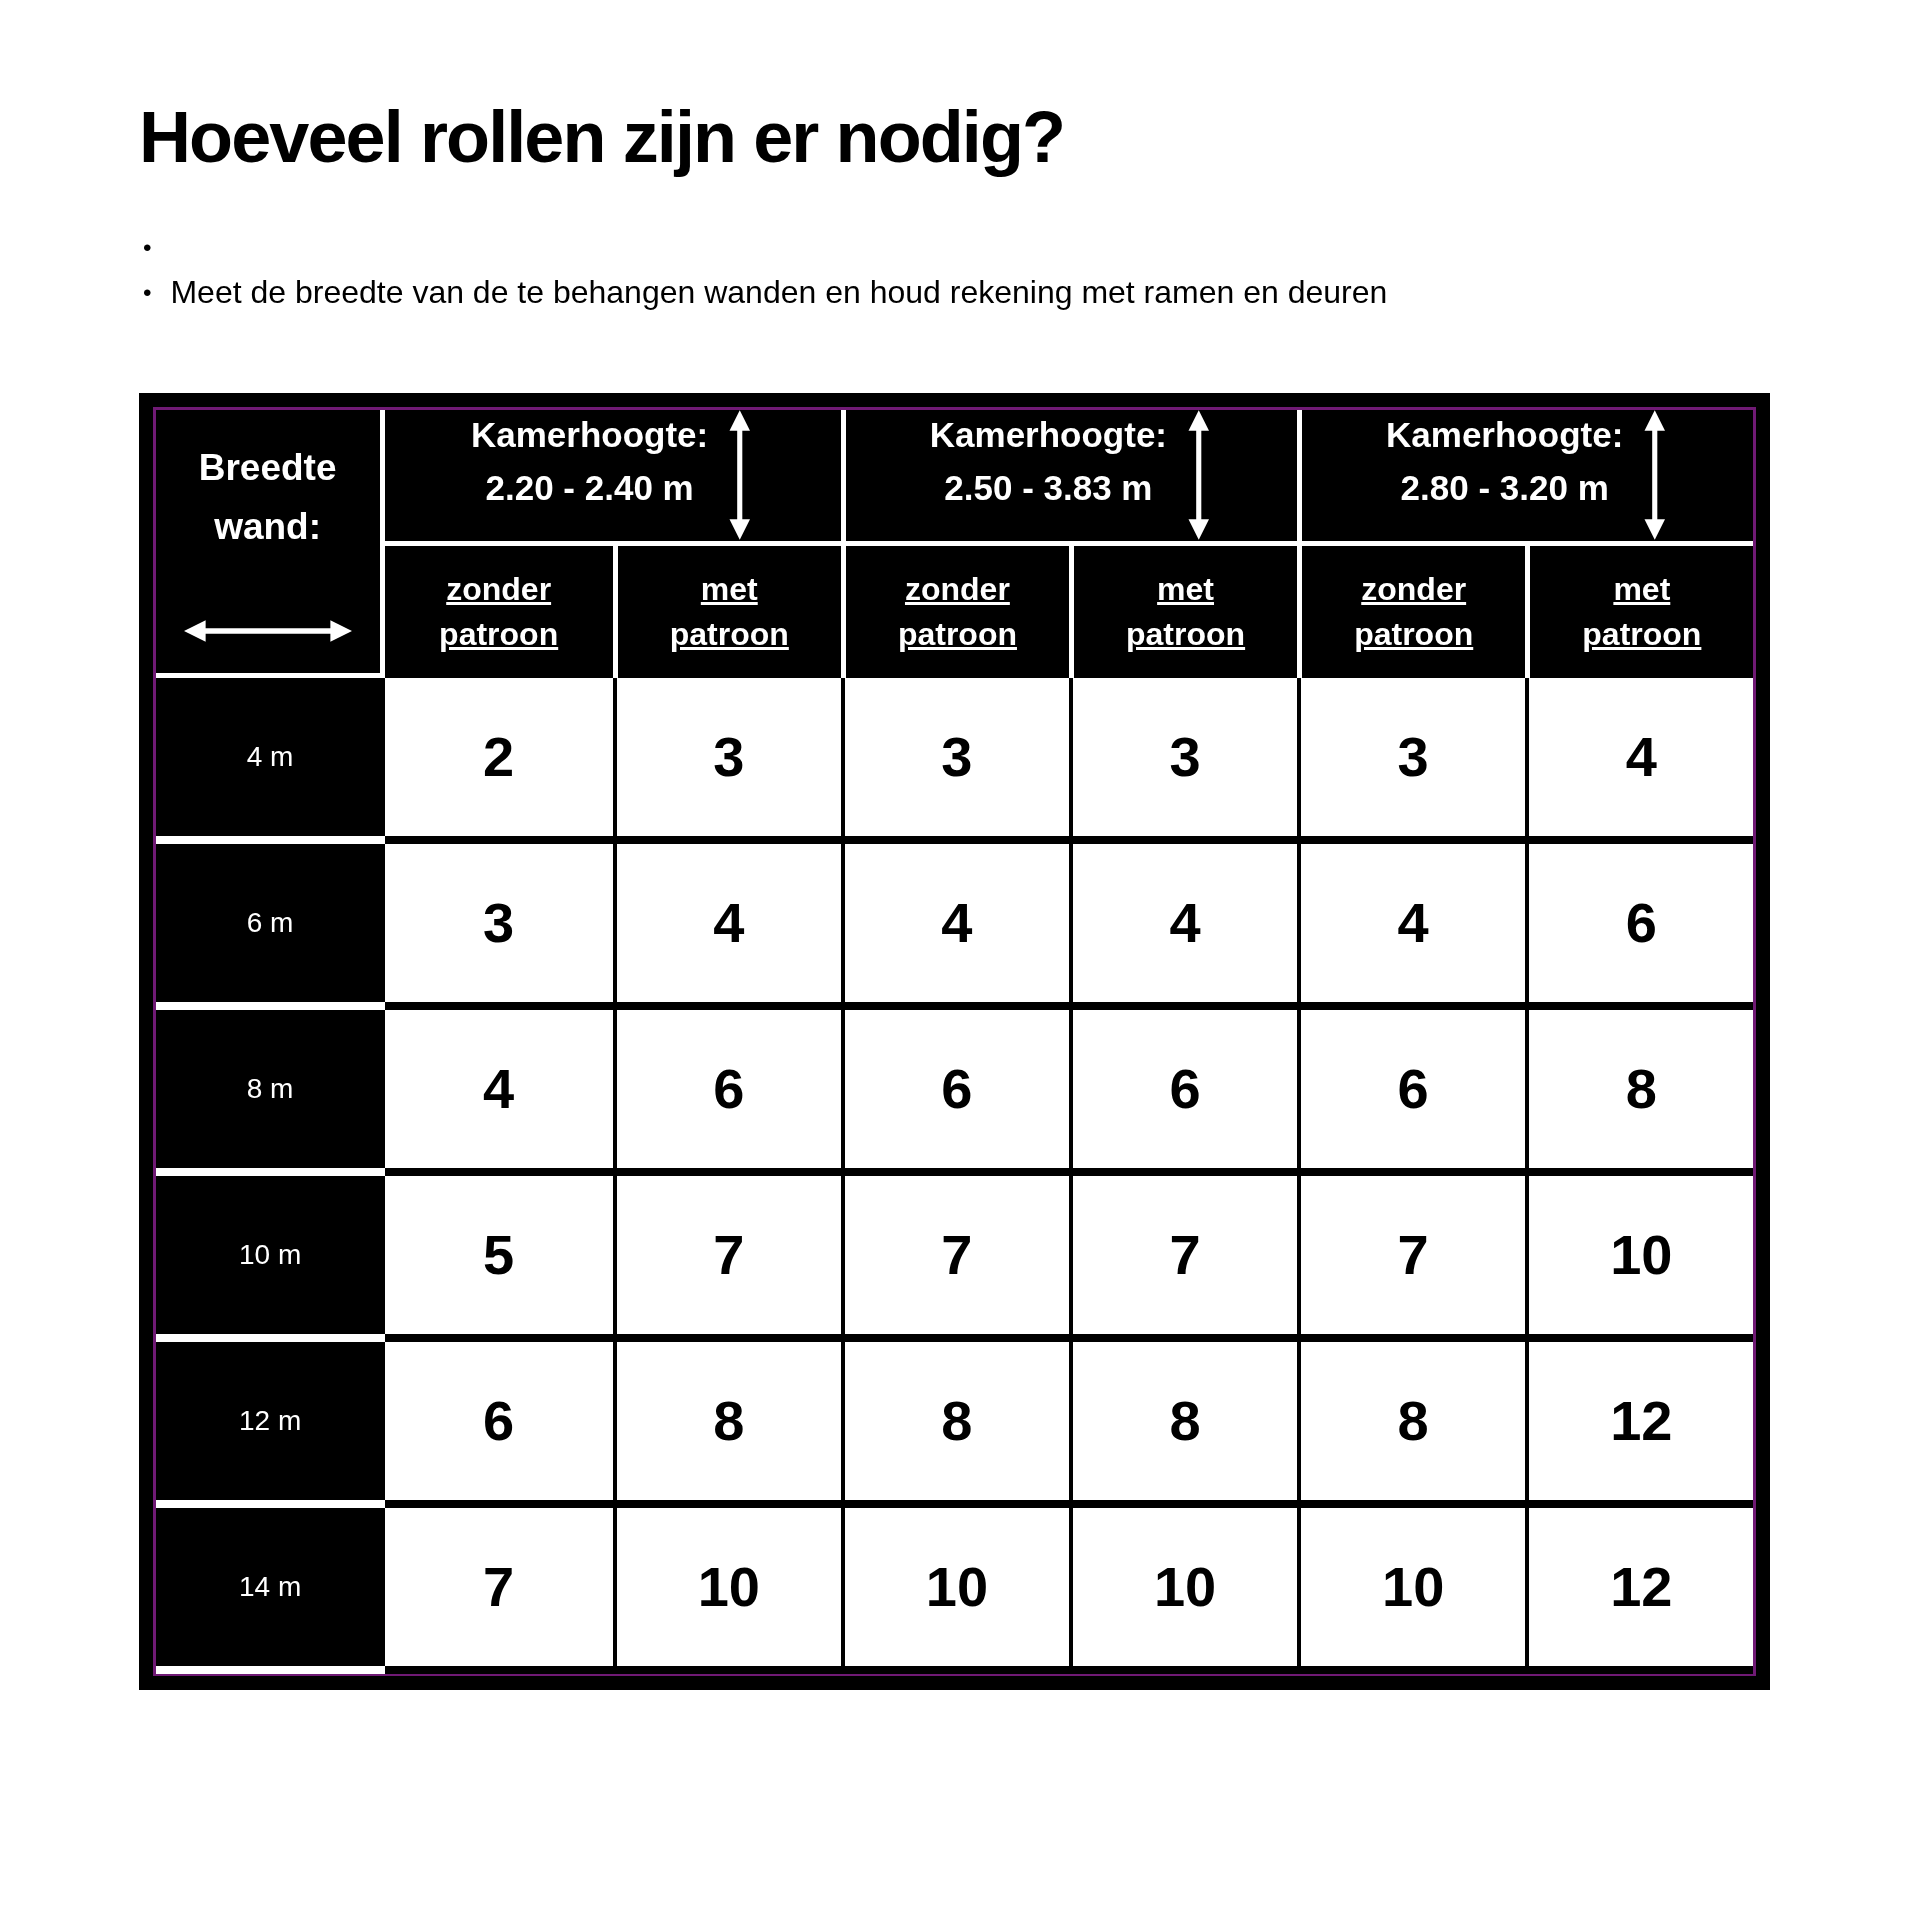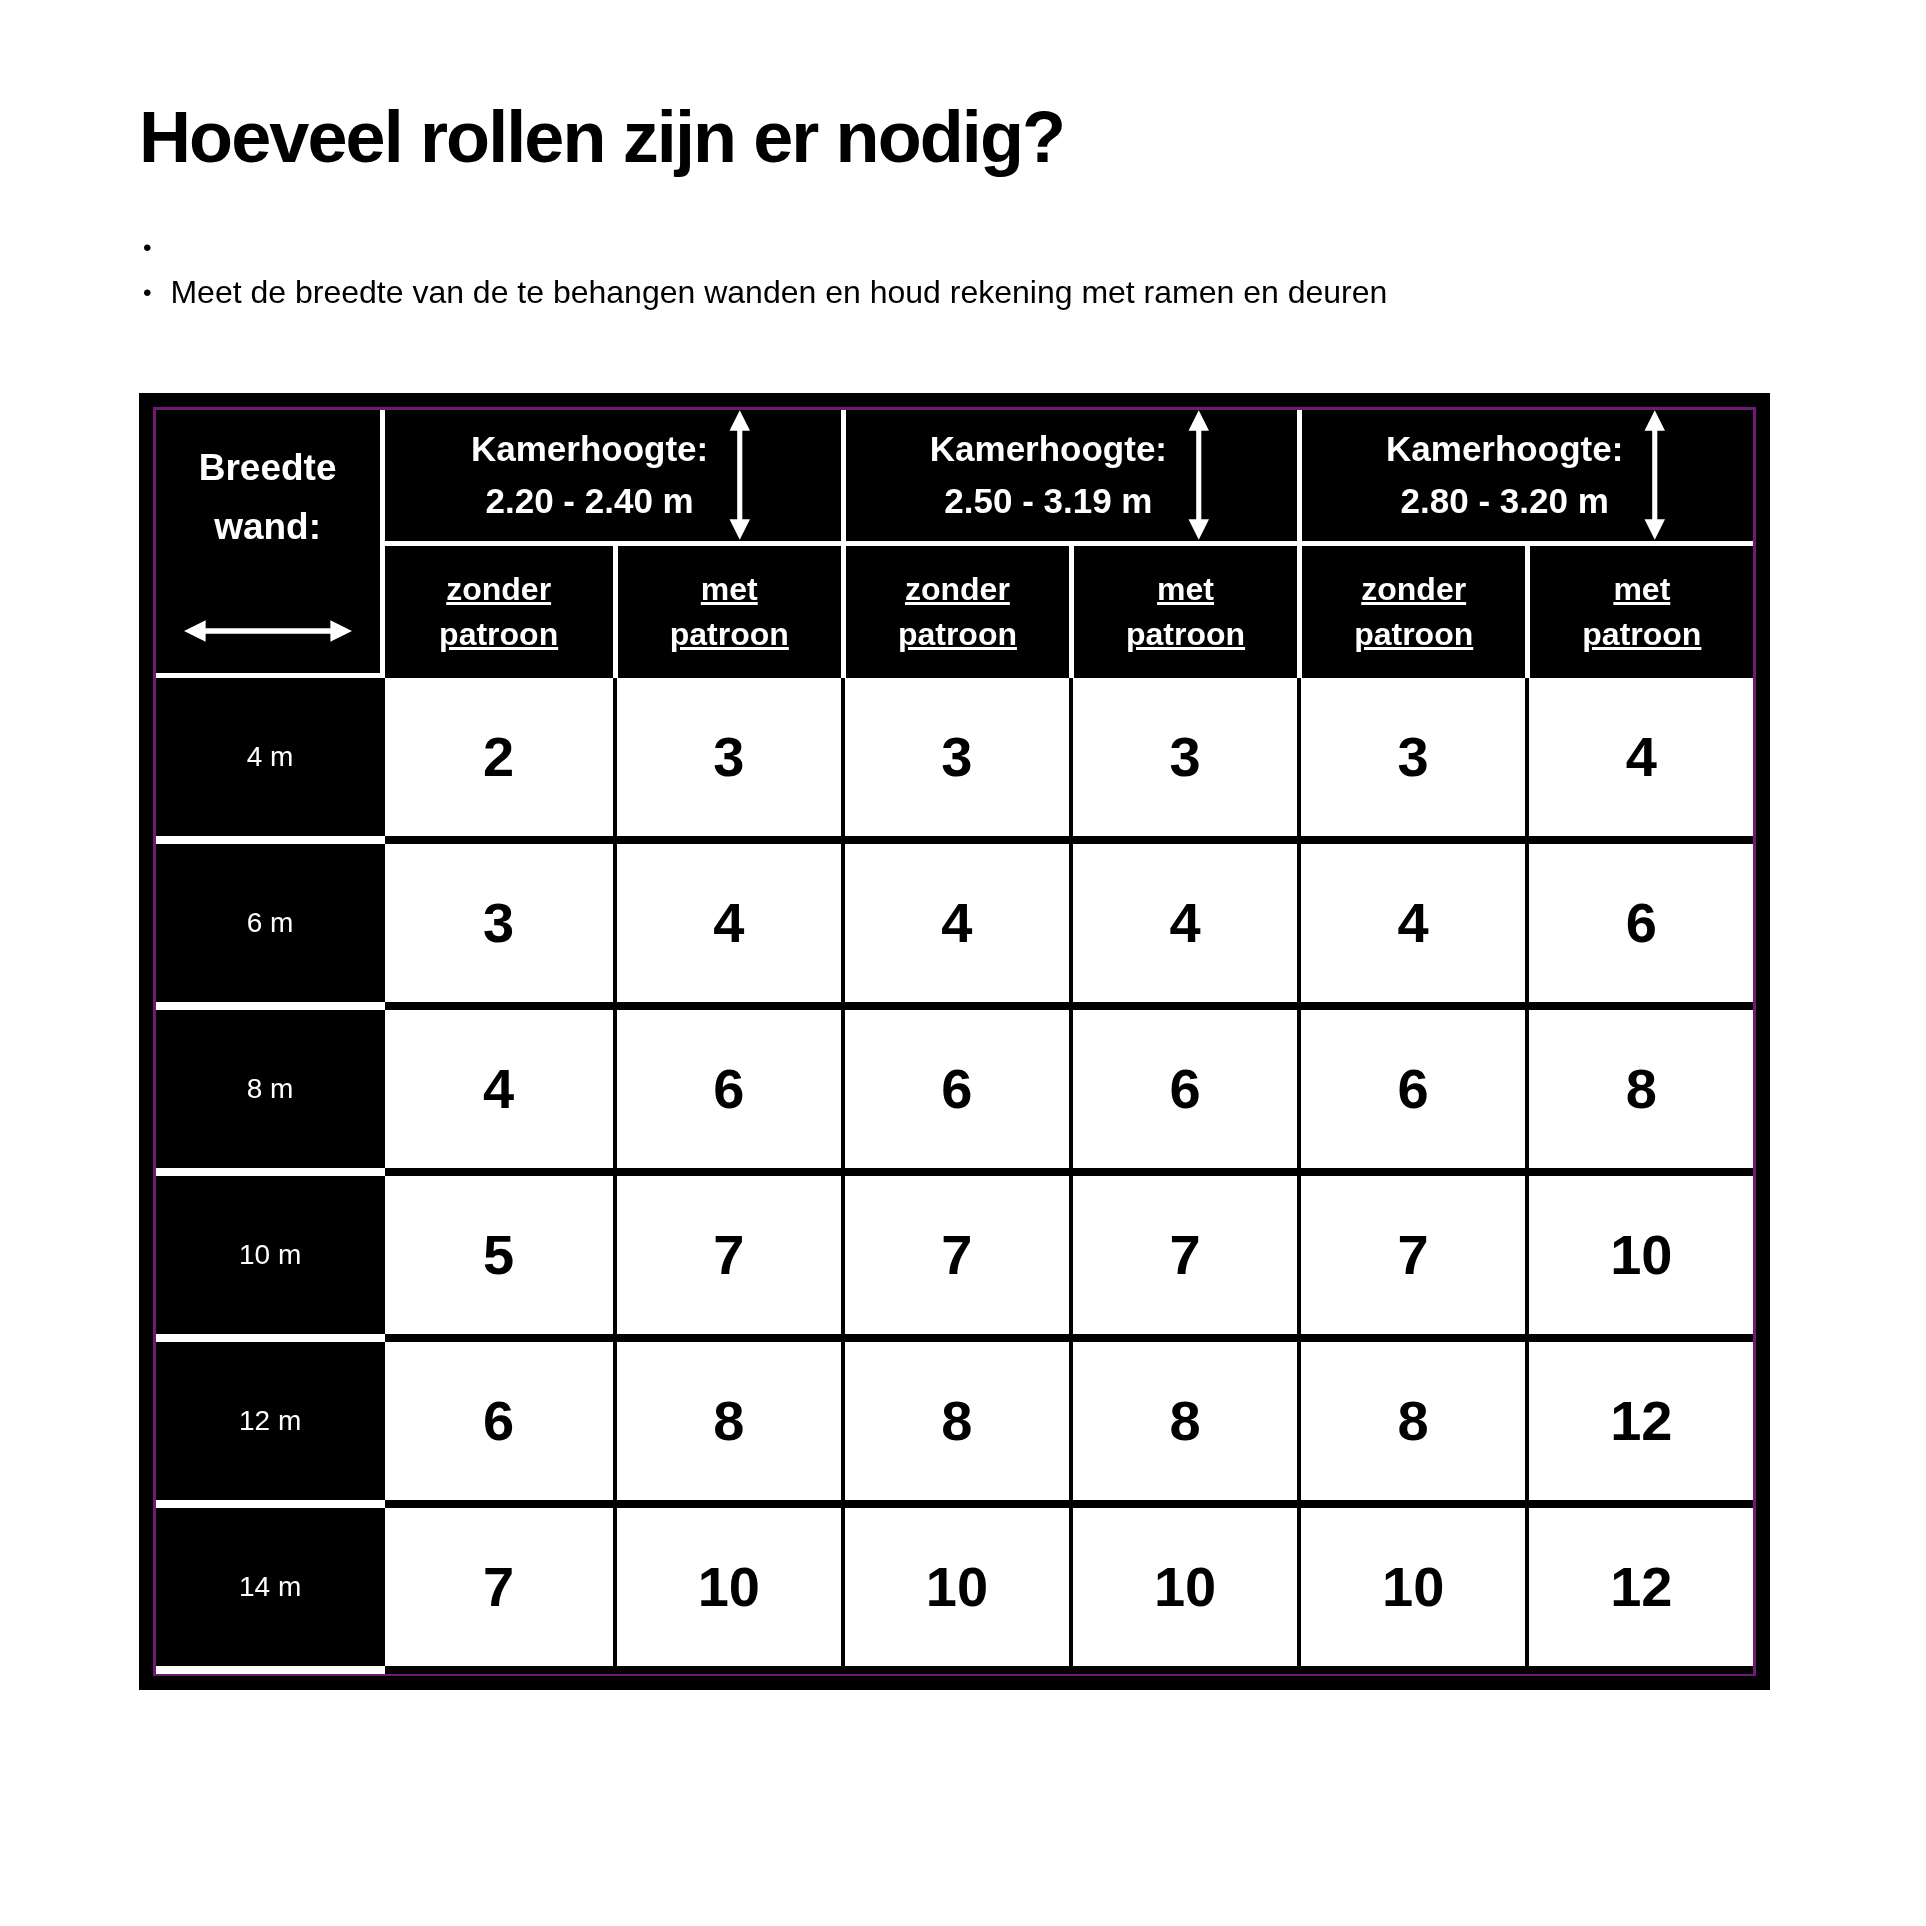--- a/index.html
+++ b/index.html
@@ -46,21 +46,21 @@
     grid-row: 1 / 3; grid-column: 1;
     flex-direction: column;
     border-right: 5.8px solid #fff;
     border-bottom: 5.8px solid #fff;
     font-size: 37px;
     line-height: 1.6;
   }
   .breedte .arrow-h { margin-top: 61px; }
 
   .group { grid-column: span 2; border-bottom: 5.8px solid #fff; font-size: 35px; line-height: 1.5; }
-  .group-inner { display: flex; align-items: center; gap: 16.7px; }
+  .group-inner { display: flex; gap: 16.7px; }
   .gtxt { text-align: center; }
   .group.sep, .sub.sep { border-left: 5.8px solid #fff; }
 
   .sub { font-size: 32px; line-height: 1.4; text-decoration: underline; }
   .sub .wrapword { width: min-content; text-align: center; }
 
   .rowlabel {
     background: #000; color: #fff;
     font-weight: normal; font-size: 28px;
     border-bottom: 8.3px solid #fff;
@@ -114,21 +114,21 @@
             <path d="M23 26 V180" stroke="#ffffff" stroke-width="8" fill="none"></path>
             <path d="M23 2 L7 34 L39 34 Z" fill="#ffffff"></path>
             <path d="M23 204 L7 172 L39 172 Z" fill="#ffffff"></path>
           </svg>
         </div>
       </div>
       <div class="cell hdr group sep">
         <div class="group-inner">
           <div class="gtxt">
             <div>Kamerhoogte:</div>
-            <div>2.50 - 3.19 m</div>
+            <div>2.50 - 3.83 m</div>
           </div>
           <svg class="arrow-v" width="29.5" height="132" viewBox="0 0 46 206" xmlns="http://www.w3.org/2000/svg">
             <path d="M23 26 V180" stroke="#ffffff" stroke-width="8" fill="none"></path>
             <path d="M23 2 L7 34 L39 34 Z" fill="#ffffff"></path>
             <path d="M23 204 L7 172 L39 172 Z" fill="#ffffff"></path>
           </svg>
         </div>
       </div>
       <div class="cell hdr group sep">
         <div class="group-inner">

